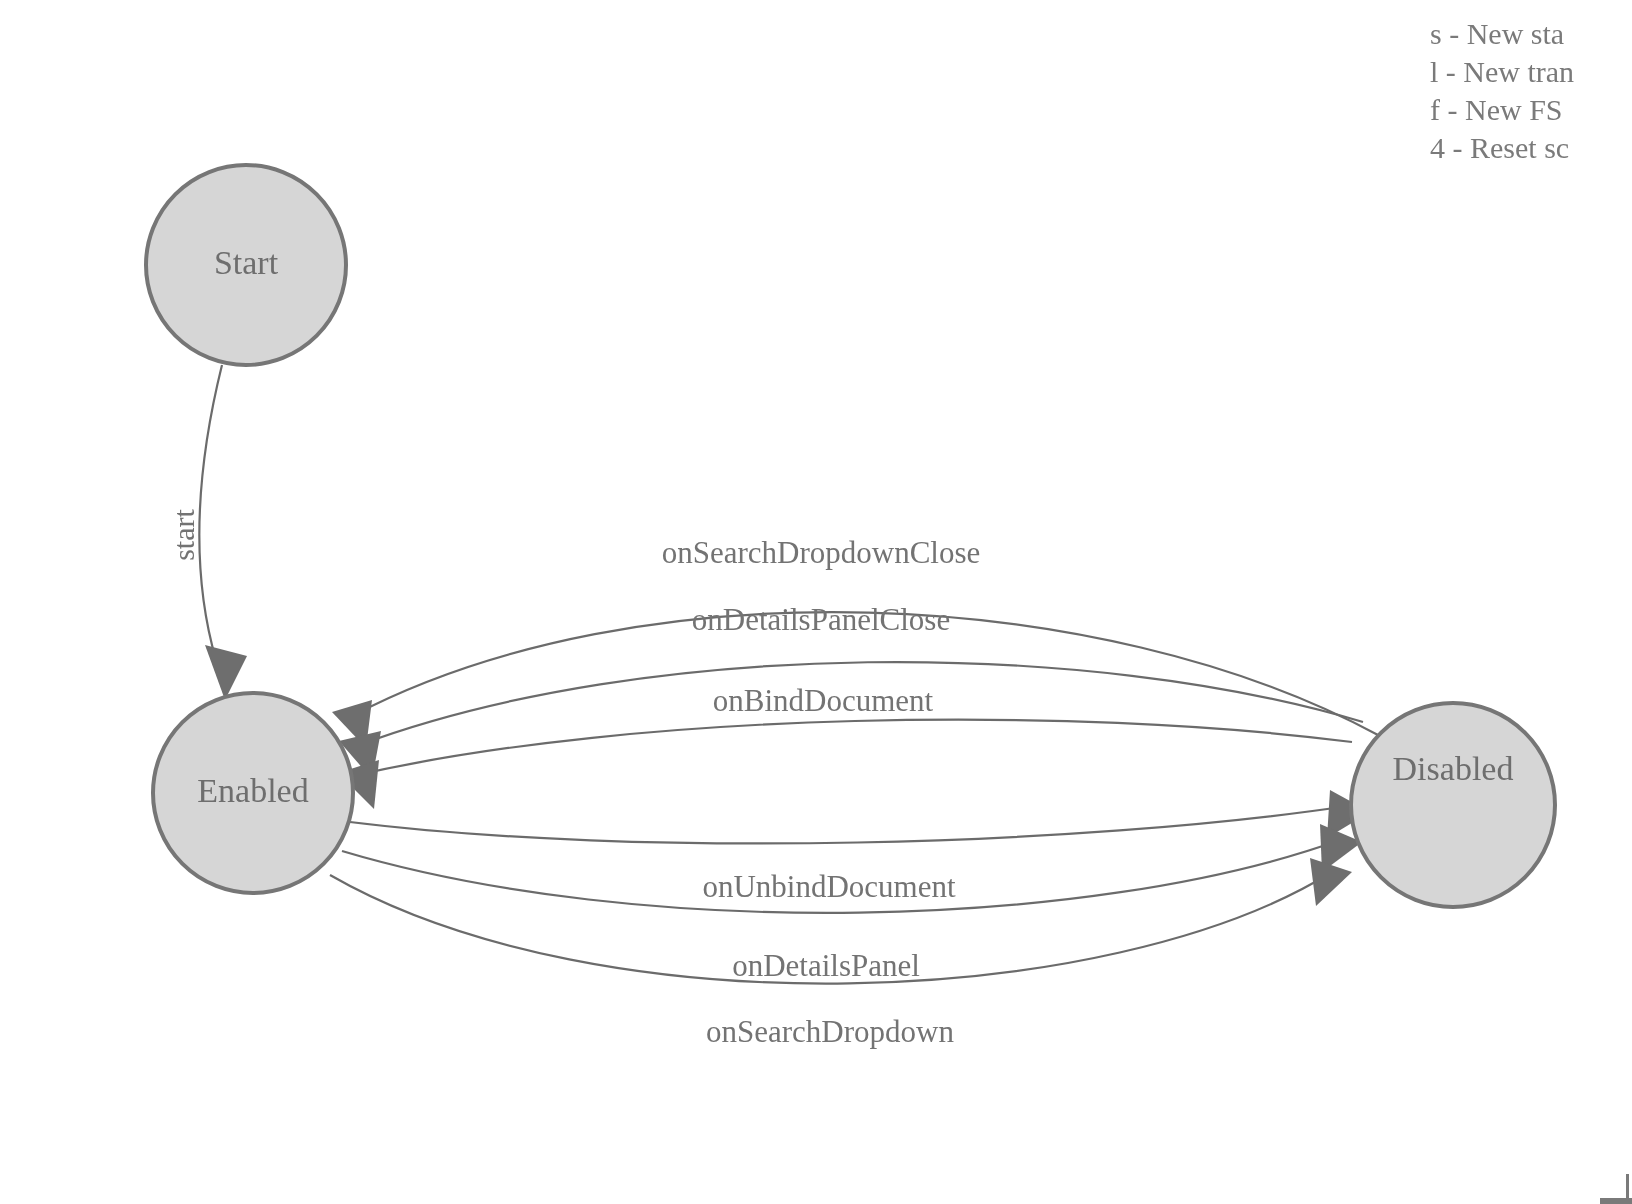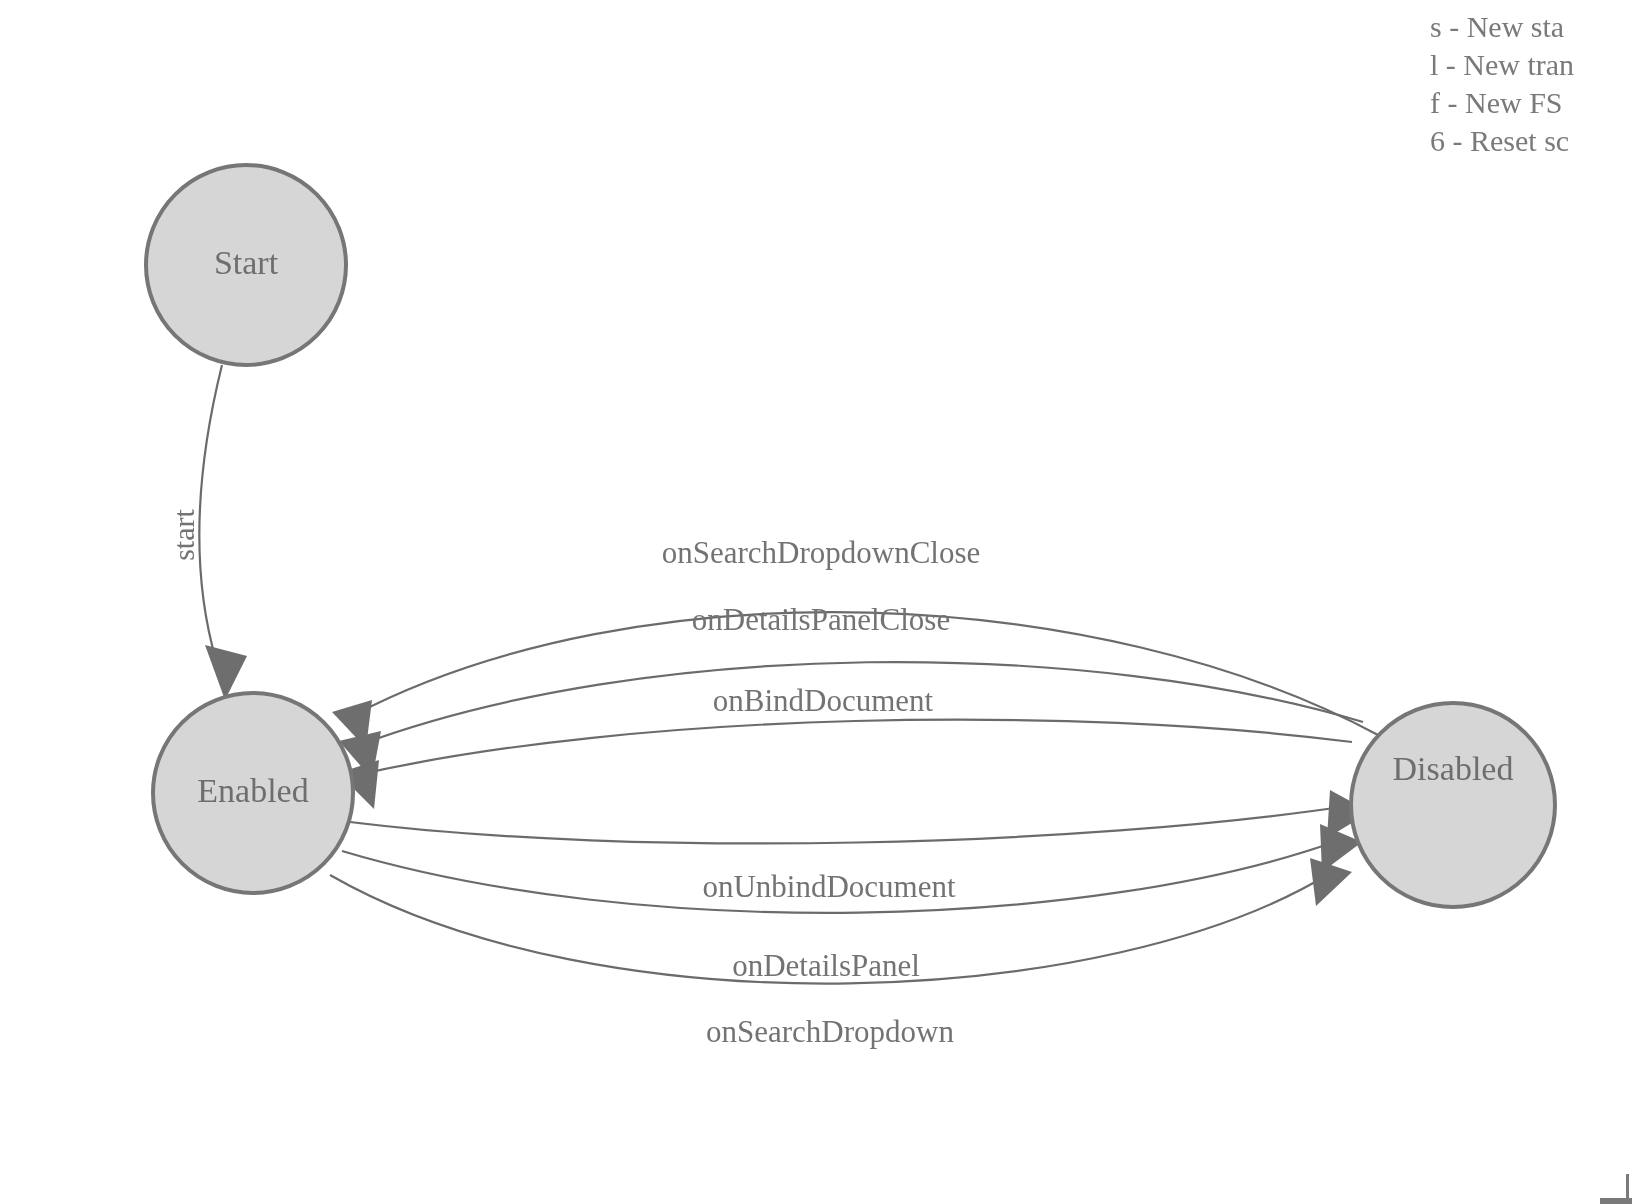--- a/index.html
+++ b/index.html
@@ -67,21 +67,21 @@
   .edge-label-rot {
     font-family: "Liberation Serif", "DejaVu Serif", serif;
     font-size: 30px;
     fill: #737373;
     text-anchor: middle;
   }
 
   
   #help-overlay {
     position: absolute;
-    top: 8px;
+    top: 15px;
     left: 1430px;
     width: 202px;
     overflow: hidden;
     white-space: nowrap;
   }
 
   .help-line {
     font-family: "Liberation Serif", "DejaVu Serif", serif;
     font-size: 30px;
     line-height: 38px;
@@ -177,19 +177,19 @@
     <text class="edge-label" x="826" y="976">onDetailsPanel</text>
 
     <text class="edge-label" x="830" y="1042">onSearchDropdown</text>
 
   </svg>
 
   <div id="help-overlay">
     <div class="help-line">s - New sta</div>
     <div class="help-line">l - New tran</div>
     <div class="help-line">f - New FS</div>
-    <div class="help-line">6 - Reset sc</div>
+    <div class="help-line">4 - Reset sc</div>
   </div>
 
   <div id="hscroll-thumb"></div>
   <div id="vscroll-thumb"></div>
 
 </div>
 
 </body></html>

